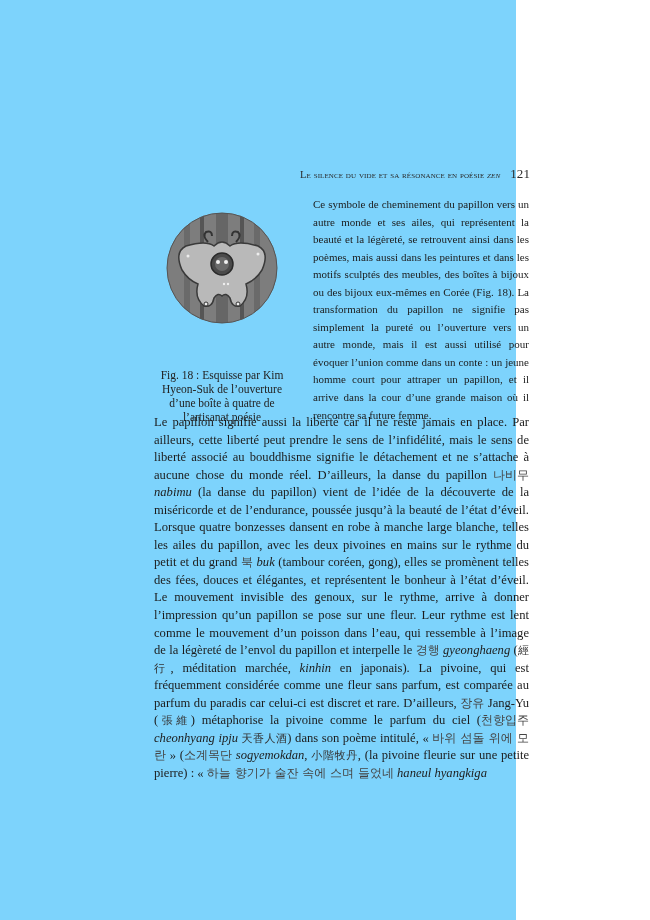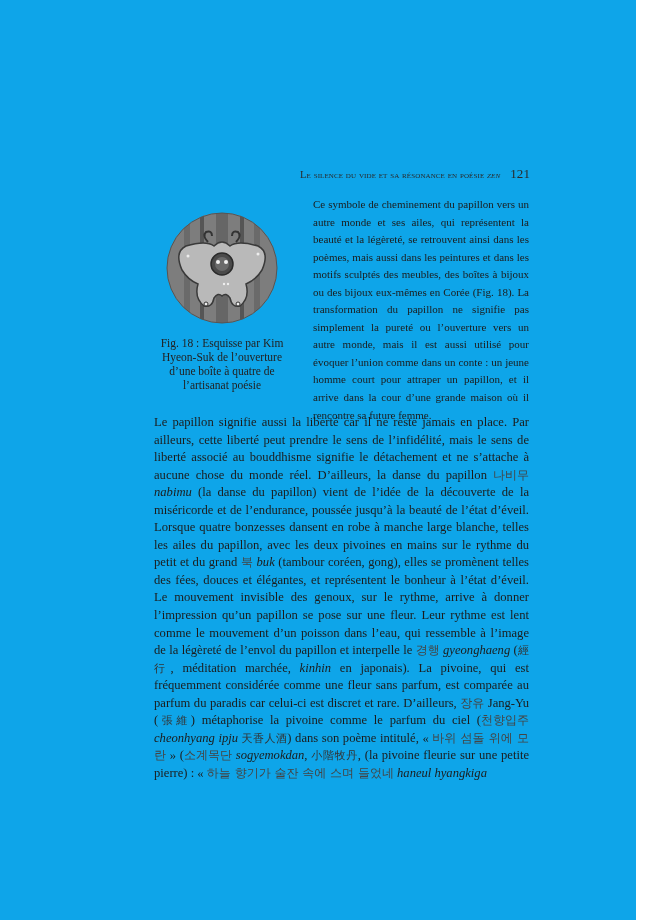--- a/index.html
+++ b/index.html
@@ -1,24 +1,24 @@
 <!DOCTYPE html>
 <html><head>
   <meta charset="utf-8">
   <style>
     html, body { margin: 0; padding: 0; background: #ffffff; }
     body { width: 650px; height: 920px; position: relative; overflow: hidden; font-family: "Liberation Serif", serif; color: #1a1a1a; }
-    .page { position: absolute; left: 0; top: 0; width: 636px; height: 920px; background: #0ea5e9; }
+    .page { position: absolute; left: 0; top: 0; width: 516px; height: 920px; background: #7dd3fc; }
     .running-head { position: absolute; left: 240px; top: 166px; width: 290px; text-align: right; font-size: 10.5px; letter-spacing: 0.1px; white-space: nowrap; color: #2a2a2a; }
     .running-head .title { font-variant: small-caps; }
     .running-head .title i { font-style: italic; }
     .running-head .pageno { font-size: 13px; margin-left: 10px; }
     .figure { position: absolute; left: 152px; top: 212px; width: 140px; }
     .figure .img { width: 112px; height: 112px; margin: 0 auto; }
-    .figure .caption { margin-top: 12px; font-size: 11.5px; line-height: 14px; text-align: center; color: #222; }
+    .figure .caption { margin-top: 44px; font-size: 11.5px; line-height: 14px; text-align: center; color: #222; }
     .col-right { position: absolute; left: 313px; top: 196px; width: 216px; font-size: 11px; line-height: 17.55px; text-align: justify; color: #1c1c1c; }
     .body { position: absolute; left: 154px; top: 414px; width: 375px; font-size: 12.6px; line-height: 17.55px; text-align: justify; color: #1c1c1c; }
     .ko { font-family: "DejaVu Sans", sans-serif; font-size: 12px; color: #444; }
     .han { font-family: "DejaVu Sans", sans-serif; font-size: 11px; color: #333; }
     i { }
   </style>
 </head>
 <body>
 
 <div class="page">

